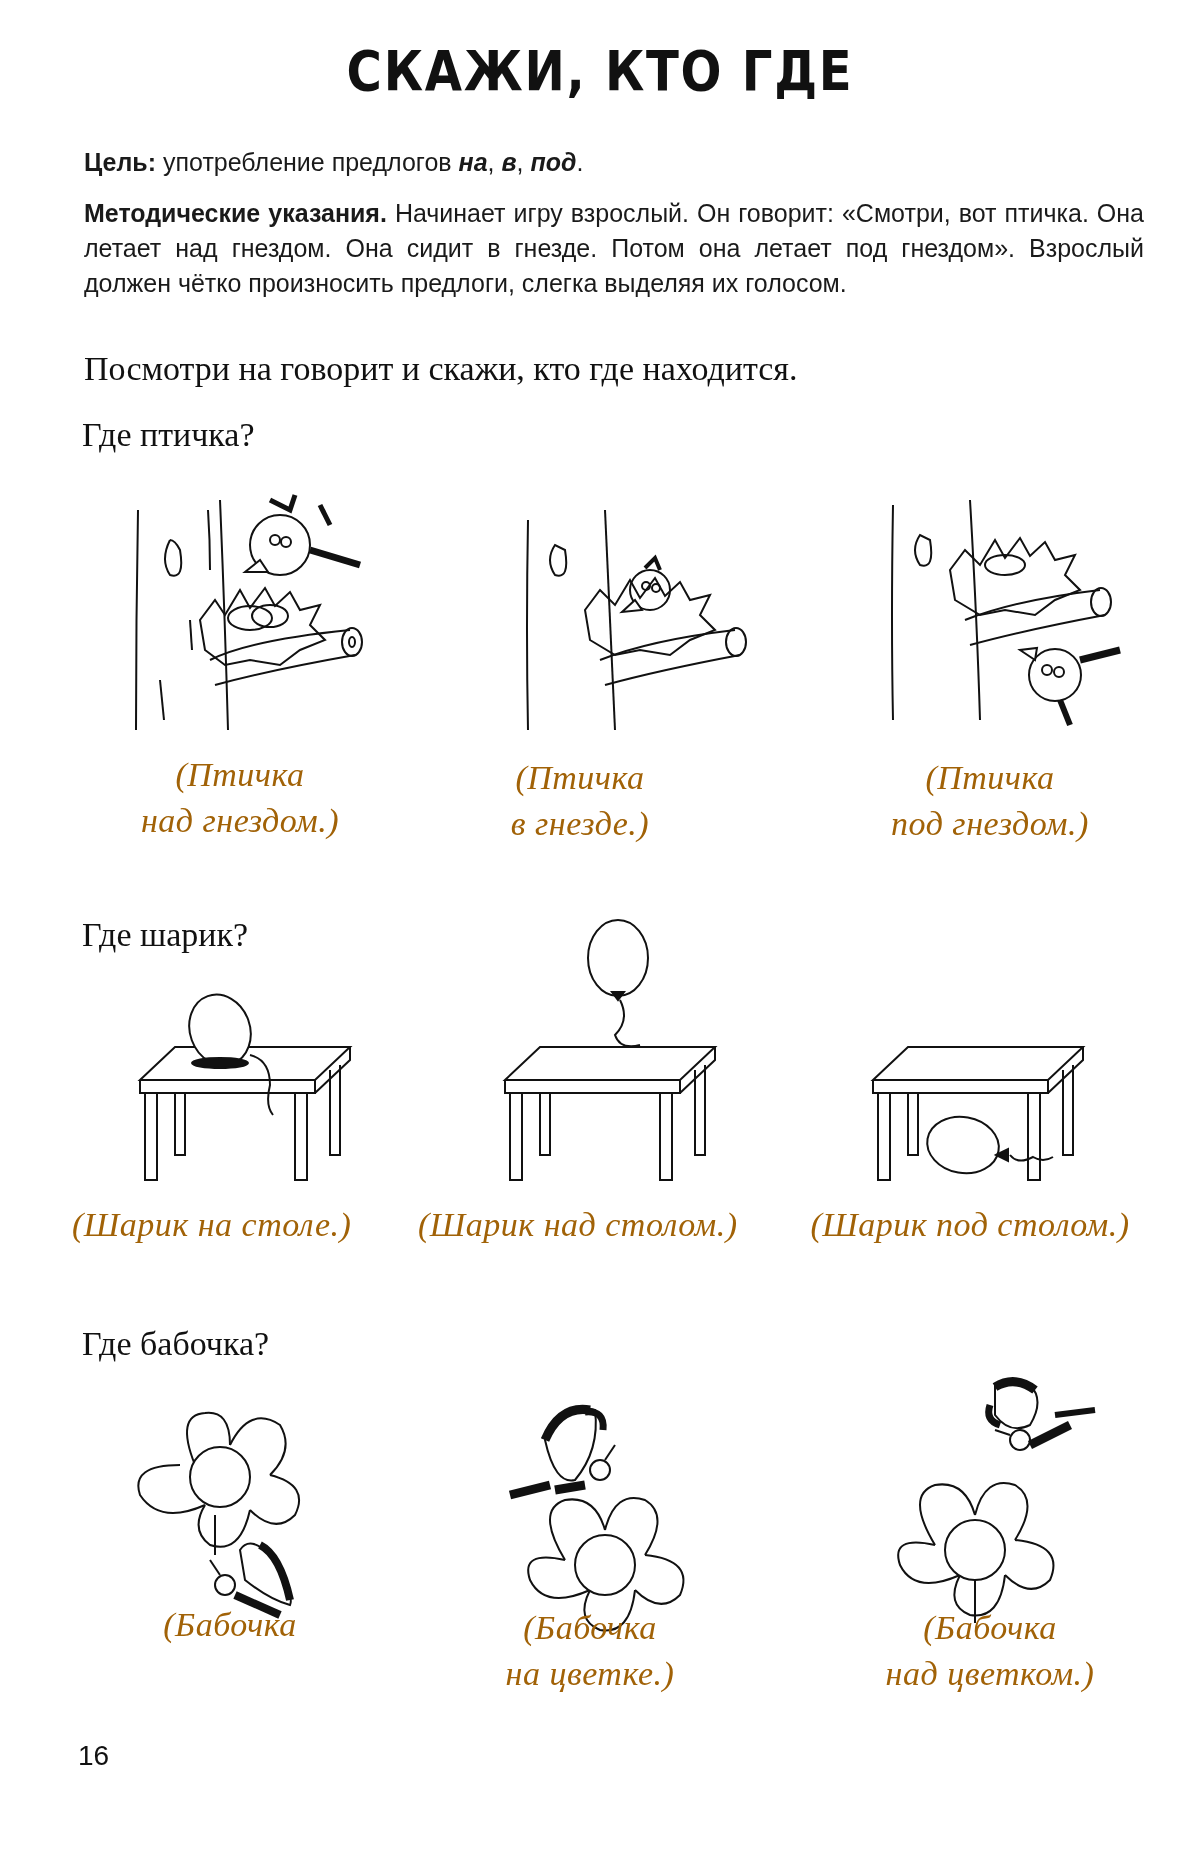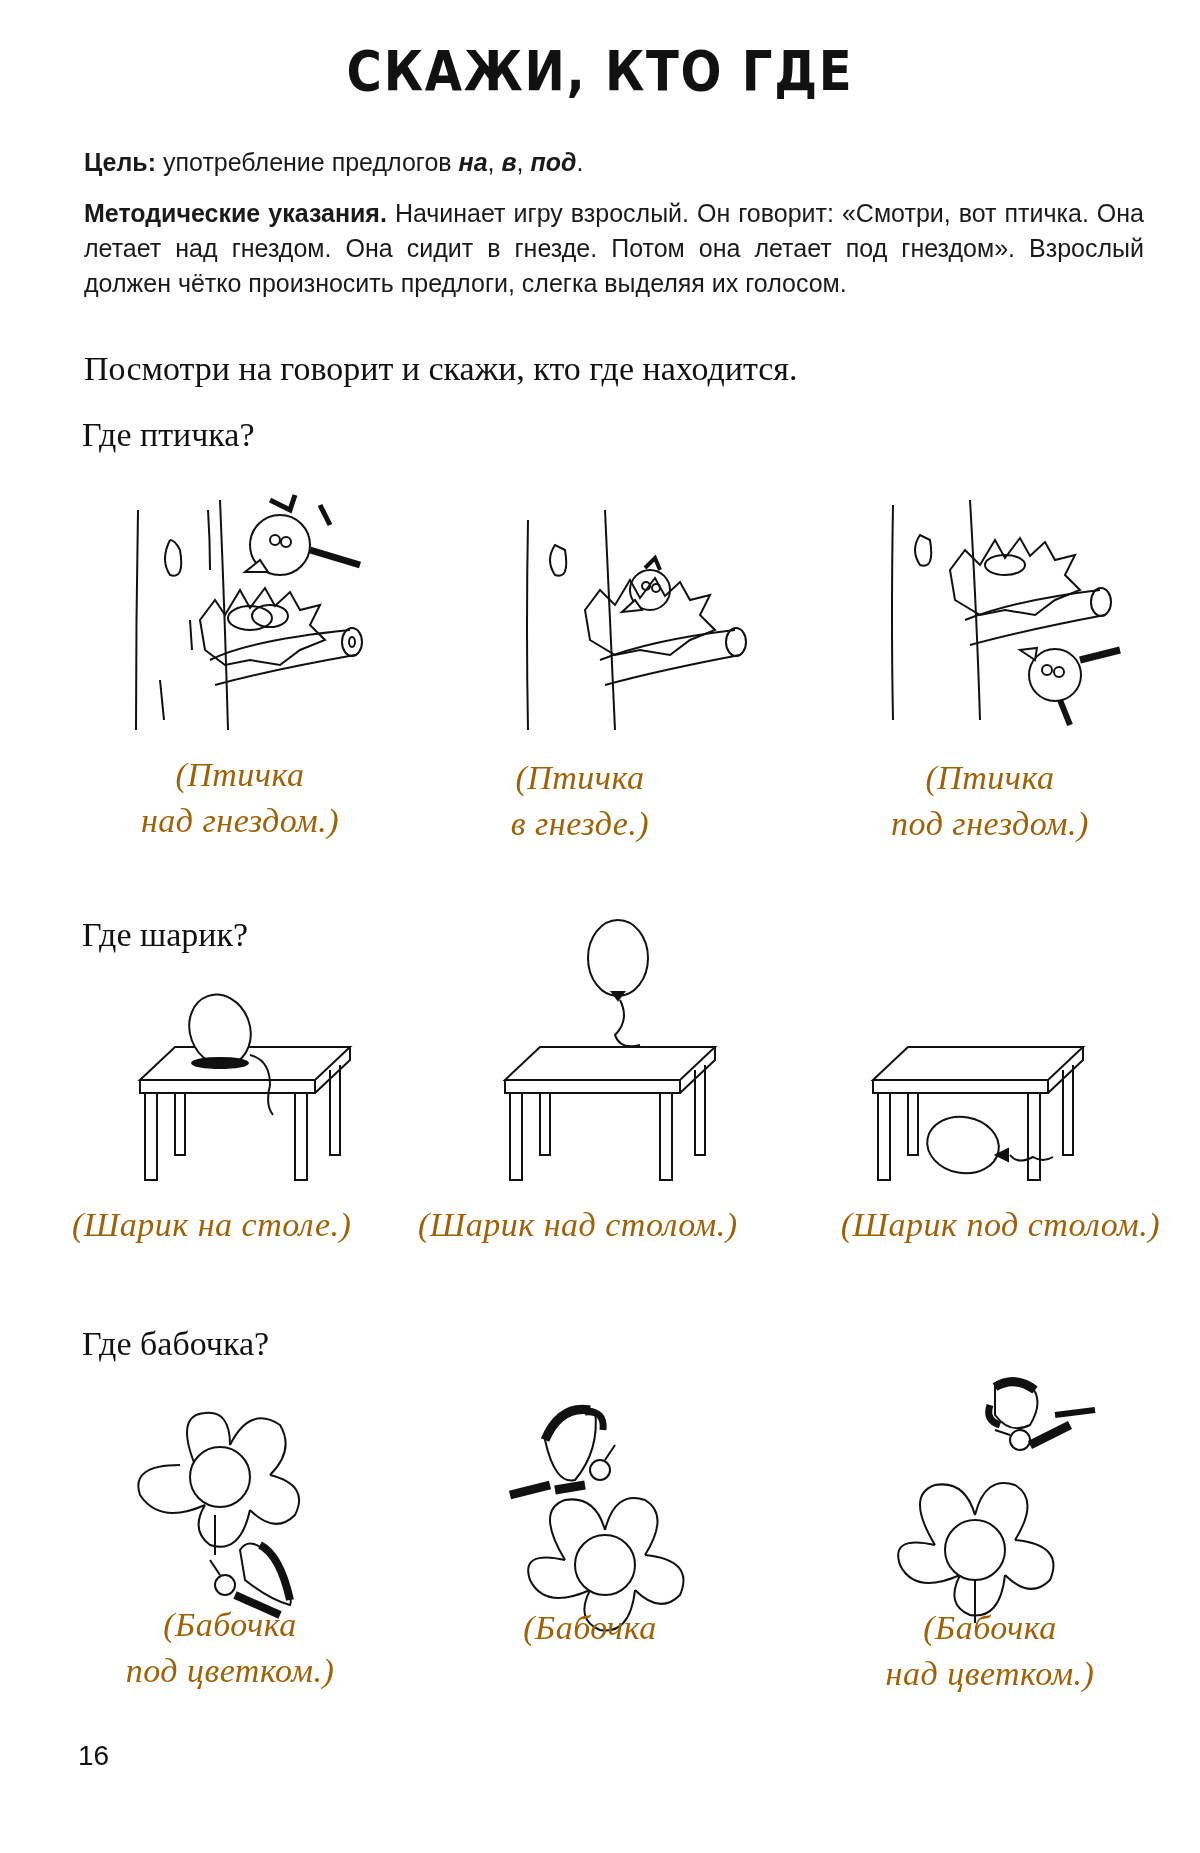--- a/index.html
+++ b/index.html
@@ -169,21 +169,21 @@
     <path d="M40 48 L40 110 L50 110 L50 48"></path>
     <path d="M195 25 L195 110 L205 110 L205 20"></path>
     <ellipse cx="95" cy="100" rx="36" ry="28" transform="rotate(10 95 100)" fill="#fff"></ellipse>
     <path d="M128 110 L140 104 L140 116 Z" fill="#111"></path>
     <path d="M142 110 Q150 120 165 112 Q175 118 185 112"></path>
   </g>
 </svg>
 
 <div class="abs cap" style="left:72px; top:1202px; width:330px; text-align:left;">(Шарик на столе.)</div>
 <div class="abs cap" style="left:418px; top:1202px; width:360px; text-align:left;">(Шарик над столом.)</div>
-<div class="abs cap" style="left:780px; top:1202px; width:380px; text-align:right;">(Шарик под столом.)</div>
+<div class="abs cap" style="left:780px; top:1202px; width:380px; text-align:center;">(Шарик под столом.)</div>
 
 <div class="abs serif q3">Где бабочка?</div>
 
 <svg style="left:120px; top:1405px; width:220px; height:220px;" viewBox="0 0 220 220">
   <g fill="none" stroke="#111" stroke-width="2">
     <g fill="#fff">
       <path d="M75 60 Q55 10 85 8 Q110 5 110 40"></path>
       <path d="M110 40 Q130 0 160 20 Q175 45 150 70"></path>
       <path d="M150 70 Q190 80 175 110 Q155 130 130 105"></path>
       <path d="M130 105 Q120 150 90 140 Q70 125 85 100"></path>
@@ -241,23 +241,23 @@
       <path d="M125 200 Q120 245 90 240 Q65 230 80 200"></path>
       <path d="M80 200 Q35 220 20 190 Q10 160 55 170"></path>
       <circle cx="95" cy="175" r="30"></circle>
     </g>
     <path d="M95 205 L95 248"></path>
   </g>
 </svg>
 
 <div class="abs cap" style="left:90px; top:1602px; width:280px;">
   <span>(Бабочка</span>
-  <span>под цветком.)</span>
 </div>
 <div class="abs cap" style="left:470px; top:1605px; width:240px;">
   <span>(Бабочка</span>
+  <span>на цветке.)</span>
 </div>
 <div class="abs cap" style="left:840px; top:1605px; width:300px;">
   <span>(Бабочка</span>
   <span>над цветком.)</span>
 </div>
 
 <div class="abs pagenum">16</div>
 
 </body></html>

